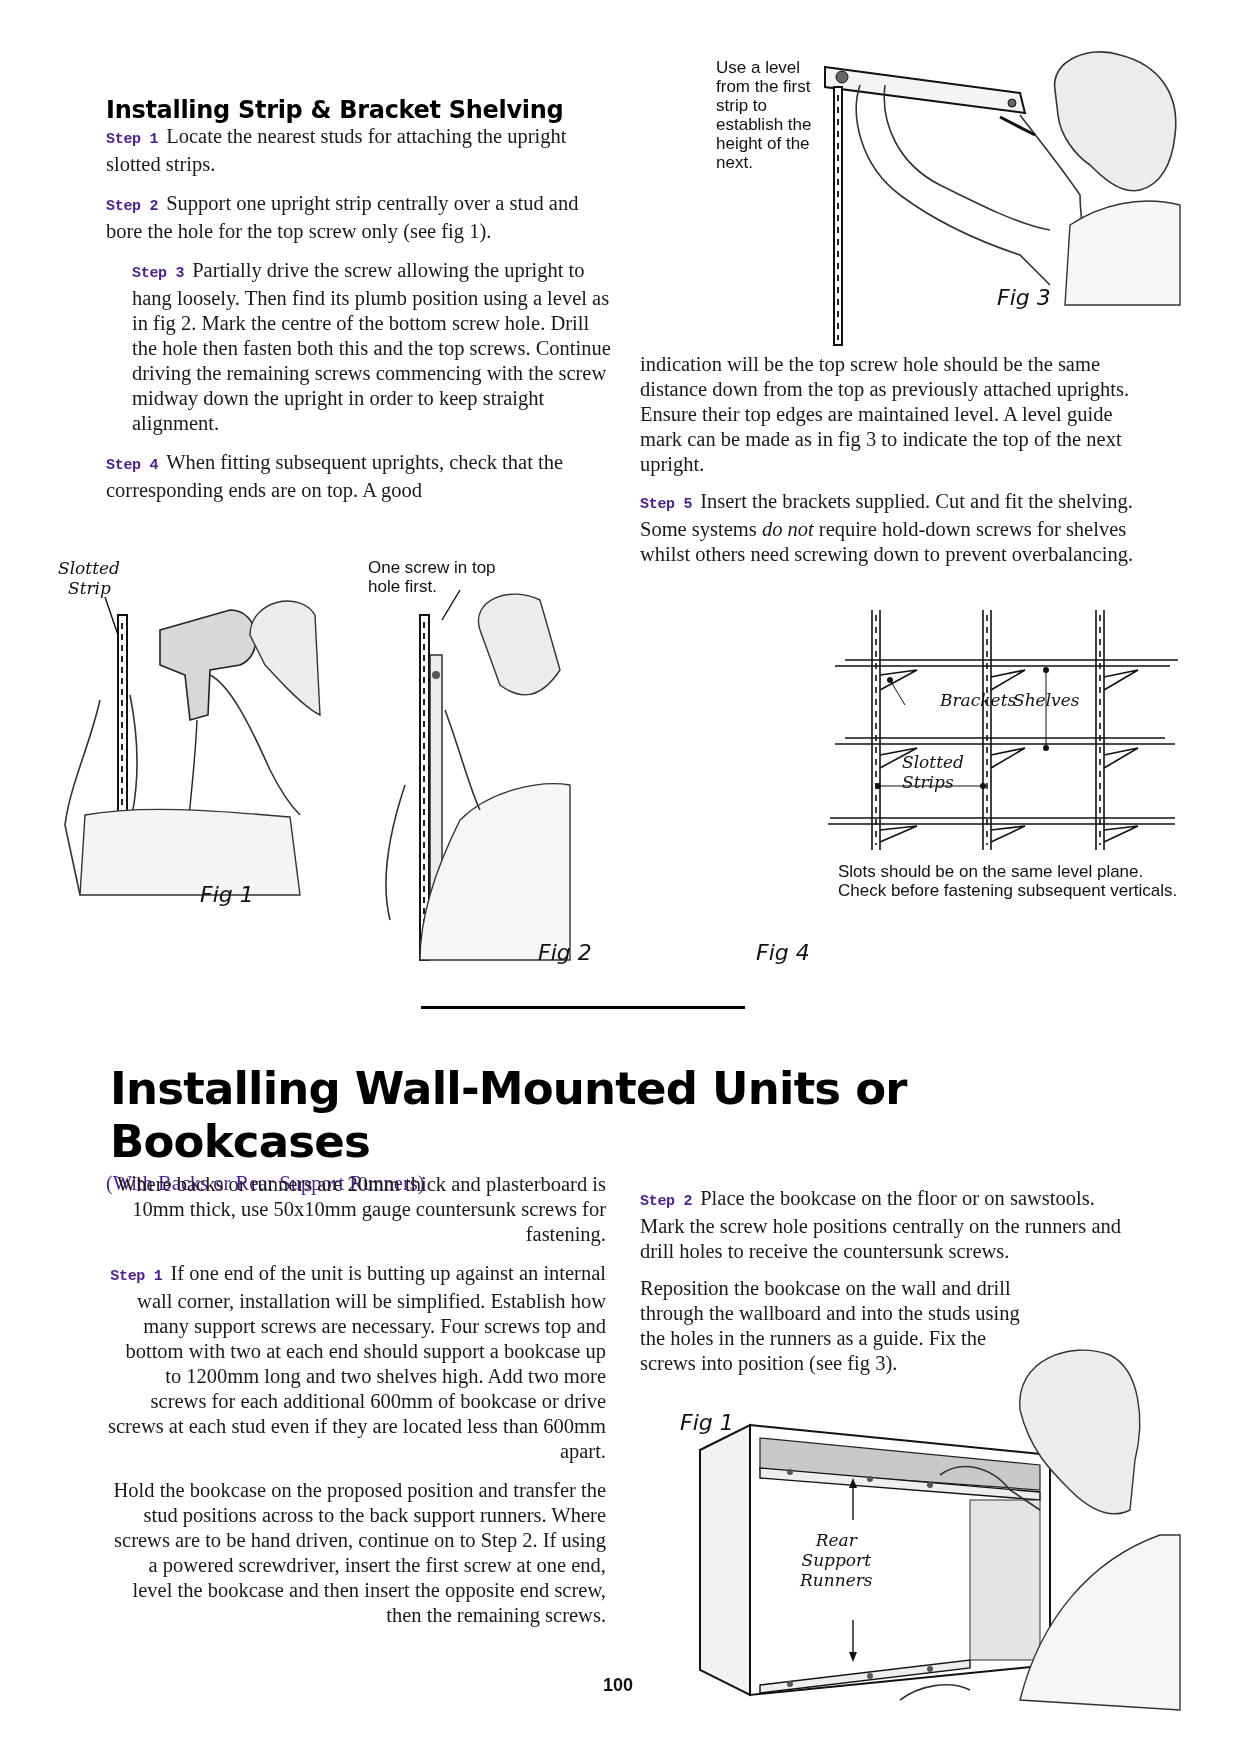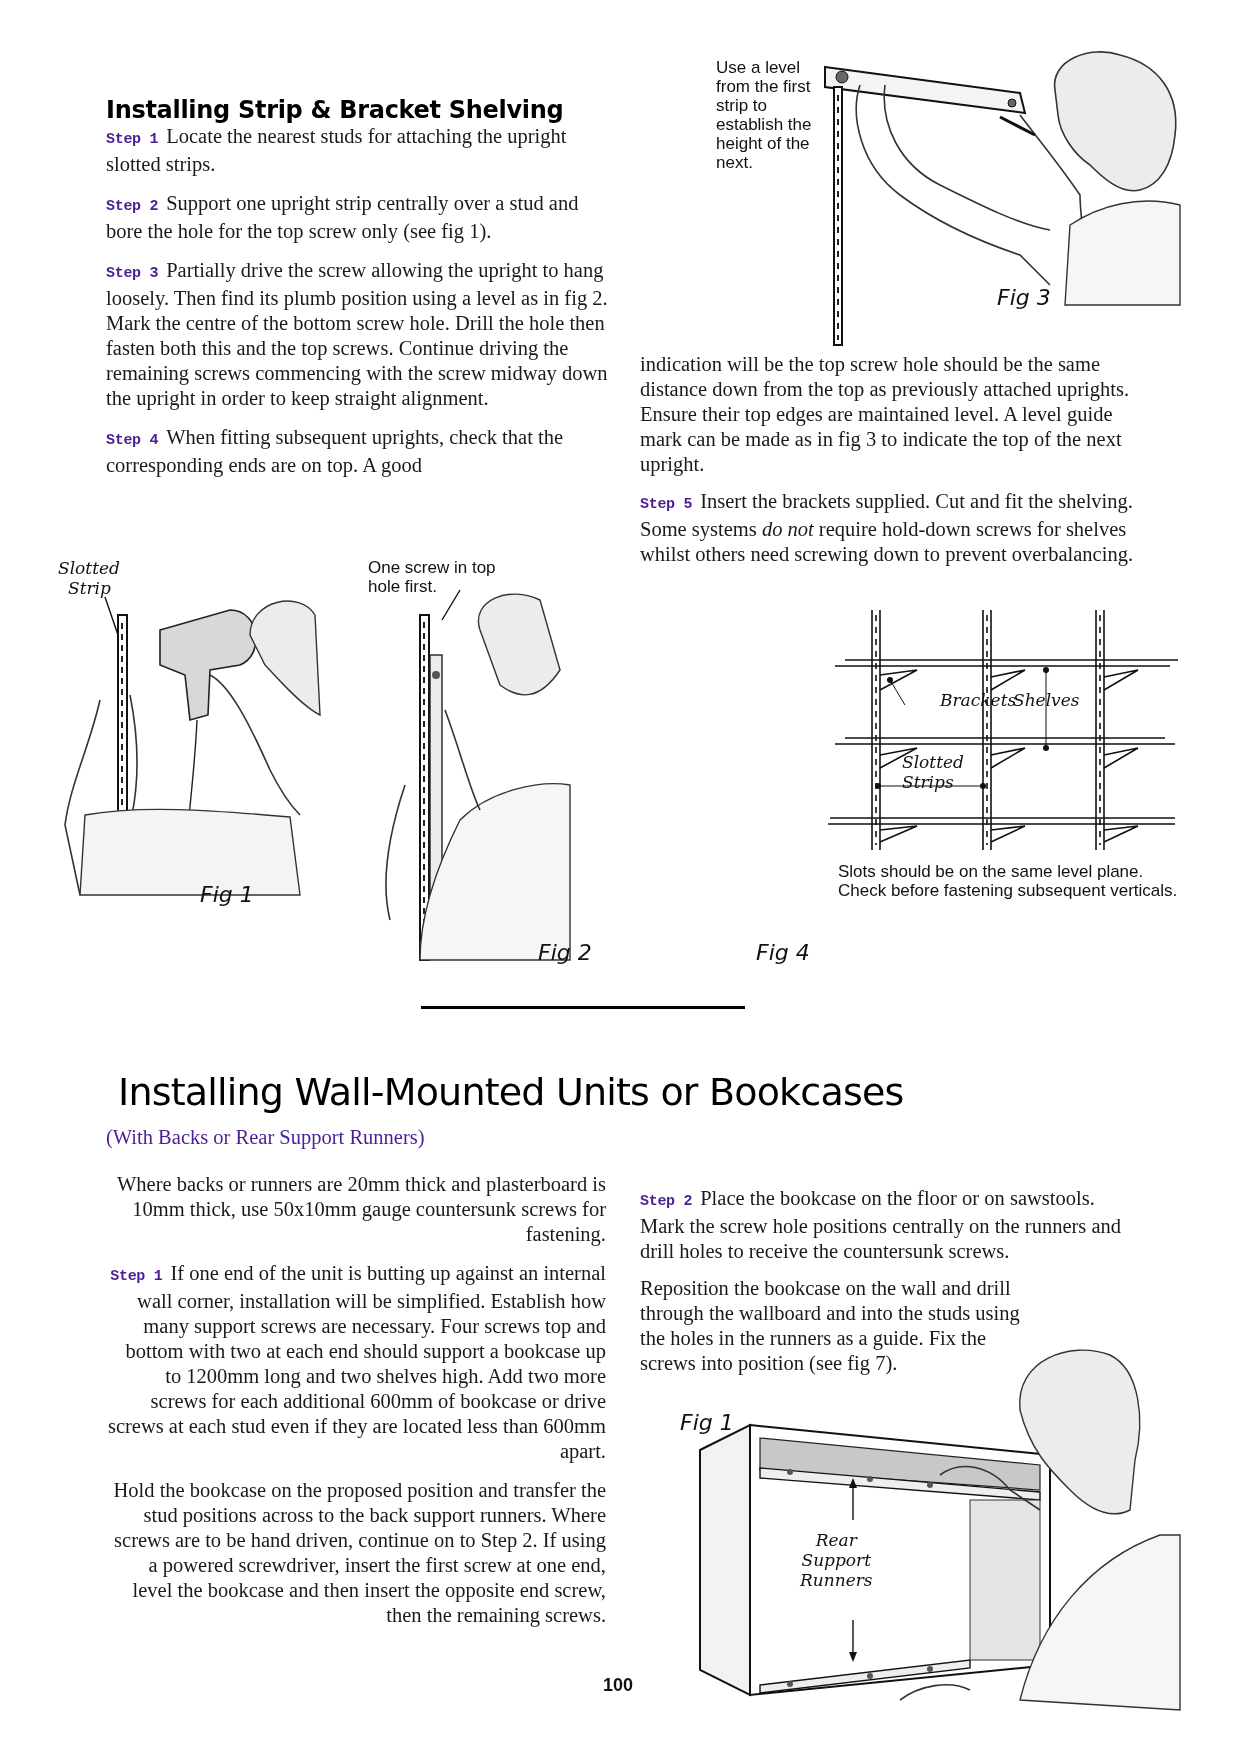--- a/index.html
+++ b/index.html
@@ -1,42 +1,42 @@
 <!DOCTYPE html>
 <html><head>
 <meta charset="utf-8">
 <style>
   html, body { margin:0; padding:0; background:#ffffff; }
   body { width:1240px; height:1754px; position:relative; overflow:hidden; color:#111; }
   .abs { position:absolute; }
   .body-text { font-family:"Liberation Serif", serif; font-size:20.5px; line-height:25px; color:#1a1a1a; margin:0; }
   .step-label { font-family:Liberation Mono, monospace; font-weight:bold; font-size:15px; color:#4c1d95; margin-right:8px; letter-spacing:-0.3px; }
   .h2 { font-family:"DejaVu Sans", sans-serif; font-weight:bold; font-size:24px; color:#000; letter-spacing:-0.3px; margin:0; }
-  .h1 { font-family:"DejaVu Sans", sans-serif; font-weight:normal; font-size:38px; color:#000; letter-spacing:-0.8px; margin:12px; }
+  .h1 { font-family:"DejaVu Sans", sans-serif; font-weight:bold; font-size:45px; color:#000; letter-spacing:-0.8px; margin:4px; }
   .subtitle { font-family:"Liberation Serif", serif; font-size:20.5px; color:#4c1d95; margin:0; }
   .caption { font-family:"Liberation Sans", sans-serif; font-size:17px; line-height:19px; color:#111; margin:0; }
   .fig-label { font-family:"DejaVu Sans", sans-serif; font-style:italic; font-size:22px; color:#111; }
   .hand-label { font-family:"DejaVu Serif", serif; font-style:italic; font-size:17px; color:#111; line-height:20px; }
   .para { margin:0 0 12px 0; }
   svg { position:absolute; overflow:visible; }
   .page-num { font-family:"Liberation Sans", sans-serif; font-weight:bold; font-size:18px; }
   .divider { position:absolute; height:3px; background:#000; }
 </style>
 </head>
 <body>
 
 <div class="abs" style="left:106px; top:96px; width:510px;">
   <h2 class="h2">Installing Strip &amp; Bracket Shelving</h2>
   <p class="body-text para">
     <span class="step-label">Step 1</span><span>Locate the nearest studs for attaching the upright slotted strips.</span>
   </p>
   <p class="body-text para" style="margin-top:14px;">
     <span class="step-label">Step 2</span><span>Support one upright strip centrally over a stud and bore the hole for the top screw only (see fig 1).</span>
   </p>
-  <p class="body-text para" style="margin-top:14px;">
+  <p class="body-text para" style="margin-top:14px;margin-left:26px;">
     <span class="step-label">Step 3</span><span>Partially drive the screw allowing the upright to hang loosely. Then find its plumb position using a level as in fig 2. Mark the centre of the bottom screw hole. Drill the hole then fasten both this and the top screws. Continue driving the remaining screws commencing with the screw midway down the upright in order to keep straight alignment.</span>
   </p>
   <p class="body-text para" style="margin-top:14px;">
     <span class="step-label">Step 4</span><span>When fitting subsequent uprights, check that the corresponding ends are on top. A good</span>
   </p>
 </div>
 
 <p class="caption abs" style="left:716px; top:58px; width:110px;">Use a level from the first strip to establish the height of the next.</p>
 <svg style="left:820px; top:55px;" width="380" height="300">
 
@@ -187,21 +187,21 @@
   <p class="body-text para" style="margin-top:14px;">
     <span class="step-label">Step 1</span><span>If one end of the unit is butting up against an internal wall corner, installation will be simplified. Establish how many support screws are necessary. Four screws top and bottom with two at each end should support a bookcase up to 1200mm long and two shelves high. Add two more screws for each additional 600mm of bookcase or drive screws at each stud even if they are located less than 600mm apart.</span>
   </p>
   <p class="body-text para" style="margin-top:14px;">Hold the bookcase on the proposed position and transfer the stud positions across to the back support runners. Where screws are to be hand driven, continue on to Step 2. If using a powered screwdriver, insert the first screw at one end, level the bookcase and then insert the opposite end screw, then the remaining screws.</p>
 </div>
 
 <div class="abs" style="left:640px; top:1186px; width:500px;">
   <p class="body-text para">
     <span class="step-label">Step 2</span><span>Place the bookcase on the floor or on sawstools. Mark the screw hole positions centrally on the runners and drill holes to receive the countersunk screws.</span>
   </p>
-  <p class="body-text para" style="margin-top:10px; width:390px;">Reposition the bookcase on the wall and drill through the wallboard and into the studs using the holes in the runners as a guide. Fix the screws into position (see fig 7).</p>
+  <p class="body-text para" style="margin-top:10px; width:390px;">Reposition the bookcase on the wall and drill through the wallboard and into the studs using the holes in the runners as a guide. Fix the screws into position (see fig 3).</p>
 </div>
 
 <span class="fig-label abs" style="left:680px; top:1410px;">Fig 1</span>
 <svg style="left:690px; top:1360px;" width="490" height="350">
 
   <polygon points="10,90 60,65 60,335 10,310" fill="#f2f2f2" stroke="#111" stroke-width="2"></polygon>
   <polygon points="60,65 360,95 360,305 60,335" fill="#fff" stroke="#111" stroke-width="2"></polygon>
   <polygon points="70,78 350,105 350,130 70,110" fill="#c8c8c8" stroke="#222" stroke-width="1.2"></polygon>
   <polygon points="70,108 350,132 350,140 70,118" fill="#eee" stroke="#111" stroke-width="1.4"></polygon>
   <polygon points="70,325 280,300 280,308 70,333" fill="#eee" stroke="#111" stroke-width="1.4"></polygon>

